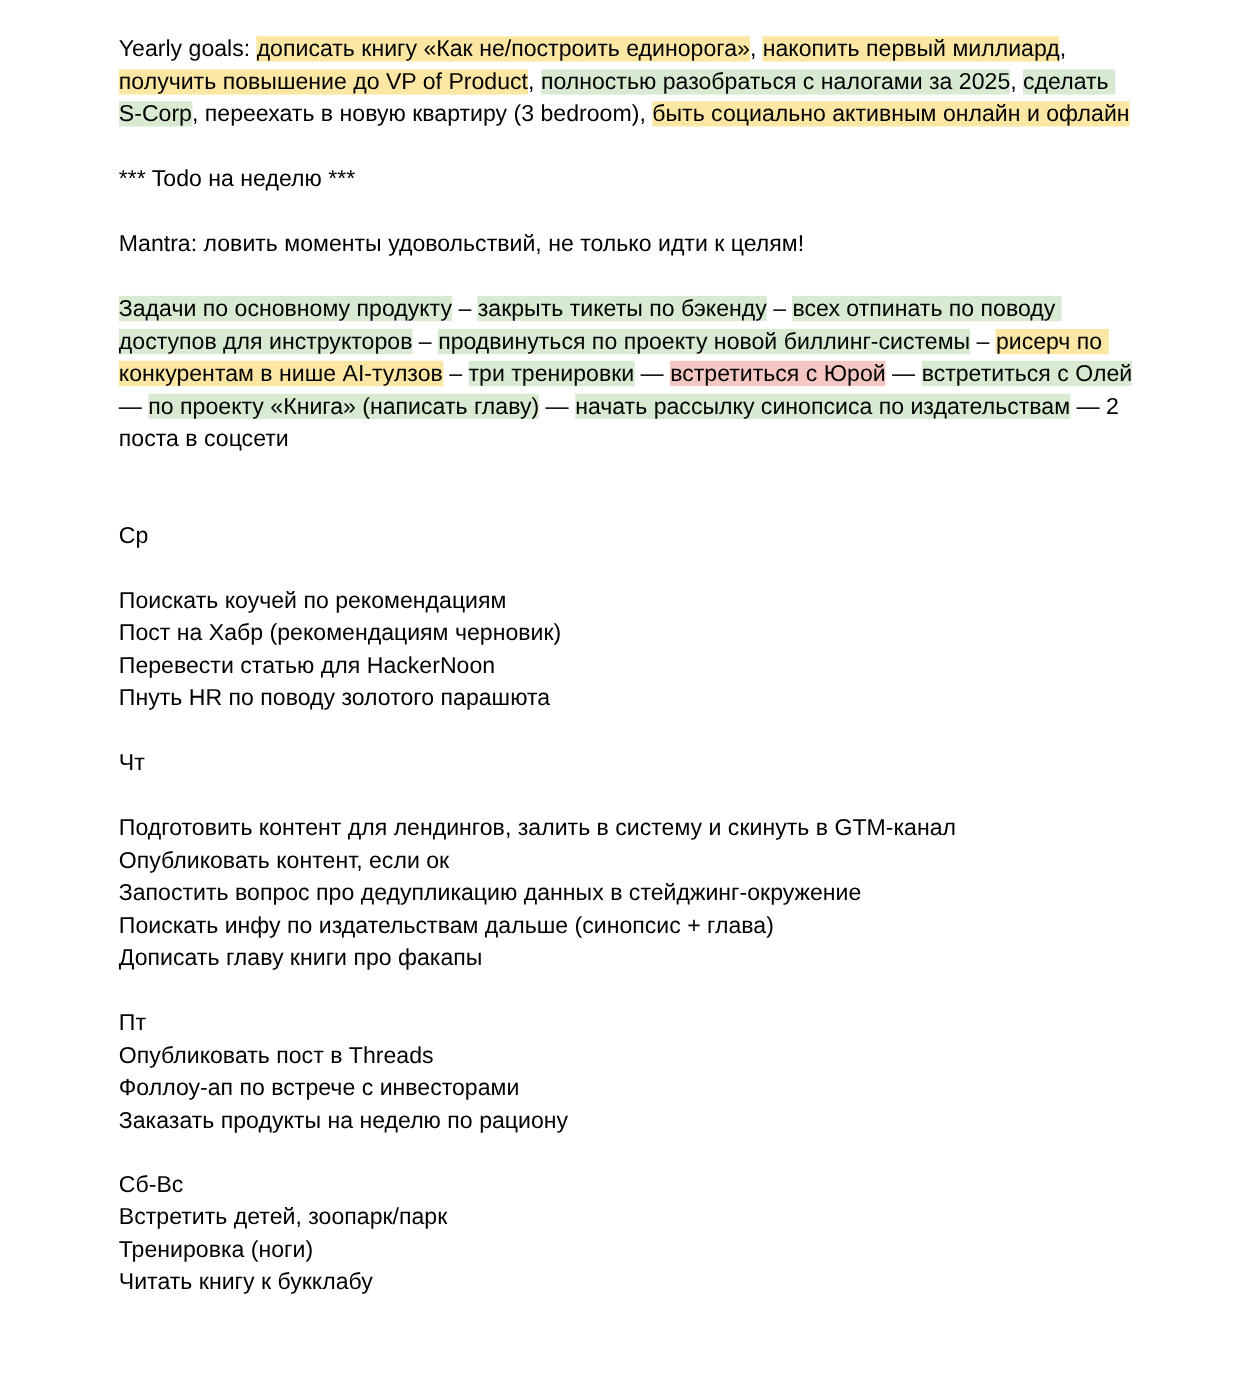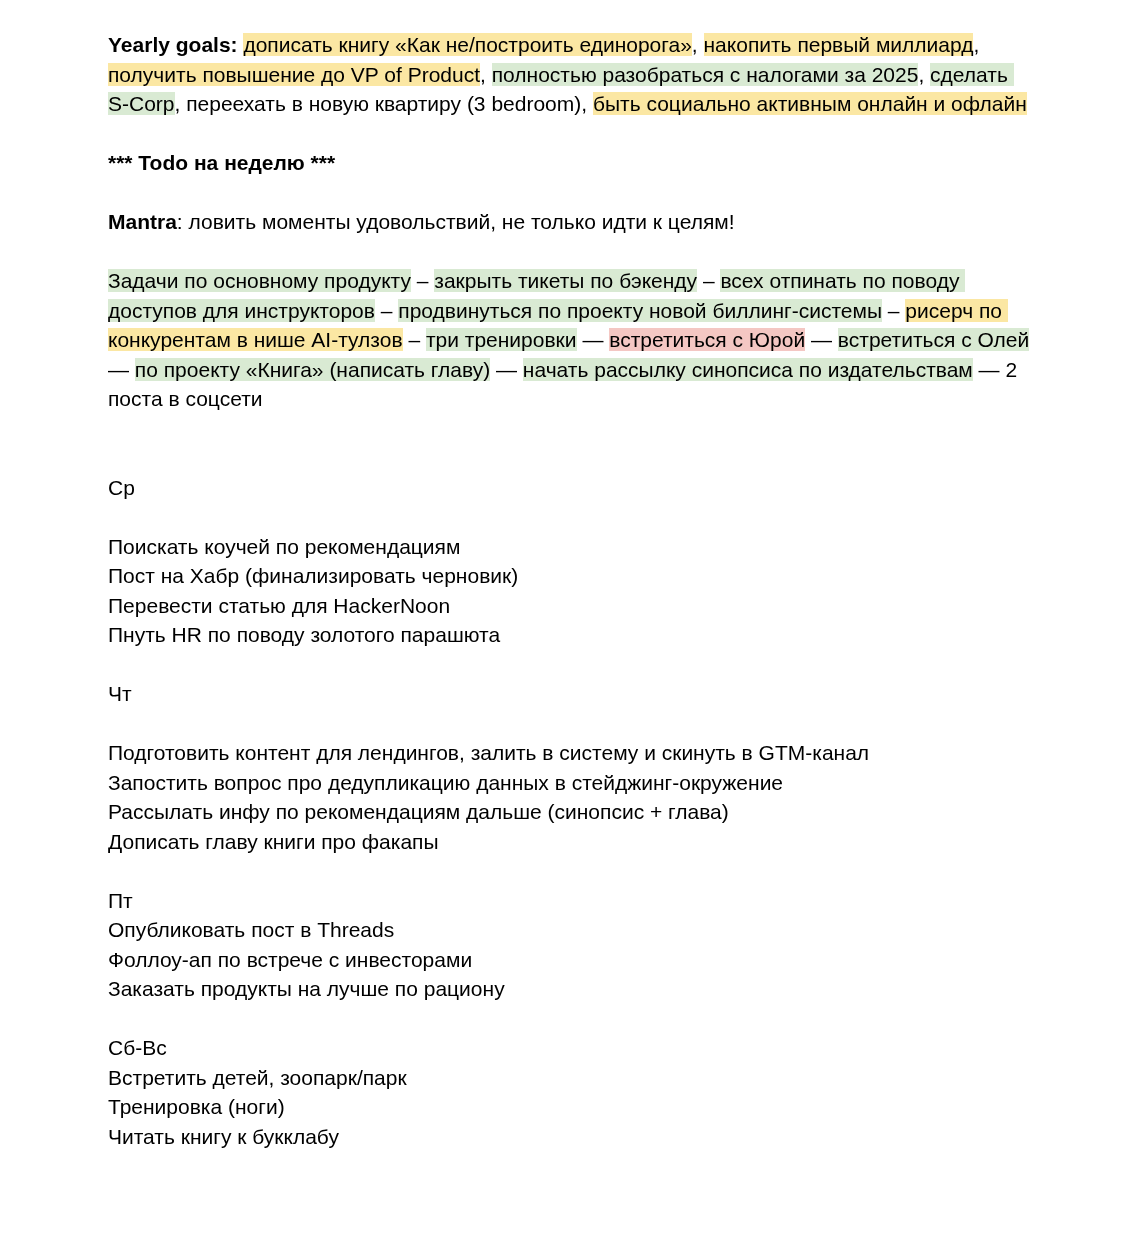--- a/index.html
+++ b/index.html
@@ -23,54 +23,55 @@
     padding: 0;
     font-family: "Liberation Sans", sans-serif;
     font-size: 21px;
     line-height: 29.5px;
     color: #000000;
     white-space: pre-wrap;
   }
   .para.blank {
     height: 29.5px;
   }
-  .b { font-weight: bold; }
+  .b { font-weight: normal; }
   .hl-yellow { background-color: var(--hl-yellow, #fbe7a3); }
   .hl-green  { background-color: var(--hl-green,  #d9ead3); }
   .hl-pink   { background-color: var(--hl-pink,   #f4c7c3); text-align: center; }
 </style>
 </head>
 <body style="background: rgb(255, 255, 255);">
 
 <div class="doc">
     <p class="para"><span class="b">Yearly goals: </span><span class="hl-yellow">дописать книгу «Как не/построить единорога»</span><span>, </span><span class="hl-yellow">накопить первый миллиард</span><span>, </span><span class="hl-yellow">получить повышение до VP of Product</span><span>, </span><span class="hl-green">полностью разобраться с налогами за 2025</span><span>, </span><span class="hl-green">сделать S-Corp</span><span>, переехать в новую квартиру (3 bedroom), </span><span class="hl-yellow">быть социально активным онлайн и офлайн</span></p>
     <p class="para blank"></p>
     <p class="para"><span class="b">*** Todo на неделю ***</span></p>
     <p class="para blank"></p>
     <p class="para"><span class="b">Mantra</span><span>: ловить моменты удовольствий, не только идти к целям!</span></p>
     <p class="para blank"></p>
     <p class="para"><span class="hl-green">Задачи по основному продукту</span><span> – </span><span class="hl-green">закрыть тикеты по бэкенду</span><span> – </span><span class="hl-green">всех отпинать по поводу доступов для инструкторов</span><span> – </span><span class="hl-green">продвинуться по проекту новой биллинг-системы</span><span> – </span><span class="hl-yellow">рисерч по конкурентам в нише AI-тулзов</span><span> – </span><span class="hl-green">три тренировки</span><span> — </span><span class="hl-pink">встретиться с Юрой</span><span> — </span><span class="hl-green">встретиться с Олей</span><span> — </span><span class="hl-green">по проекту «Книга» (написать главу)</span><span> — </span><span class="hl-green">начать рассылку синопсиса по издательствам</span><span> — 2 поста в соцсети</span></p>
     <p class="para blank"></p>
     <p class="para blank"></p>
     <p class="para"><span>Ср</span></p>
     <p class="para blank"></p>
     <p class="para"><span>Поискать коучей по рекомендациям</span></p>
-    <p class="para"><span>Пост на Хабр (финализировать черновик)</span></p>
+    <p class="para"><span>Пост на Хабр (рекомендациям черновик)</span></p>
     <p class="para"><span>Перевести статью для HackerNoon</span></p>
     <p class="para"><span>Пнуть HR по поводу золотого парашюта</span></p>
     <p class="para blank"></p>
     <p class="para"><span>Чт</span></p>
     <p class="para blank"></p>
     <p class="para"><span>Подготовить контент для лендингов, залить в систему и скинуть в GTM-канал</span></p>
+    <p class="para"><span>Опубликовать контент, если ок</span></p>
     <p class="para"><span>Запостить вопрос про дедупликацию данных в стейджинг-окружение</span></p>
-    <p class="para"><span>Рассылать инфу по рекомендациям дальше (синопсис + глава)</span></p>
+    <p class="para"><span>Поискать инфу по издательствам дальше (синопсис + глава)</span></p>
     <p class="para"><span>Дописать главу книги про факапы</span></p>
     <p class="para blank"></p>
     <p class="para"><span>Пт</span></p>
     <p class="para"><span>Опубликовать пост в Threads</span></p>
     <p class="para"><span>Фоллоу-ап по встрече с инвесторами</span></p>
-    <p class="para"><span>Заказать продукты на лучше по рациону</span></p>
+    <p class="para"><span>Заказать продукты на неделю по рациону</span></p>
     <p class="para blank"></p>
     <p class="para"><span>Сб-Вс</span></p>
     <p class="para"><span>Встретить детей, зоопарк/парк</span></p>
     <p class="para"><span>Тренировка (ноги)</span></p>
     <p class="para"><span>Читать книгу к букклабу</span></p>
   </div>
 
 </body></html>

